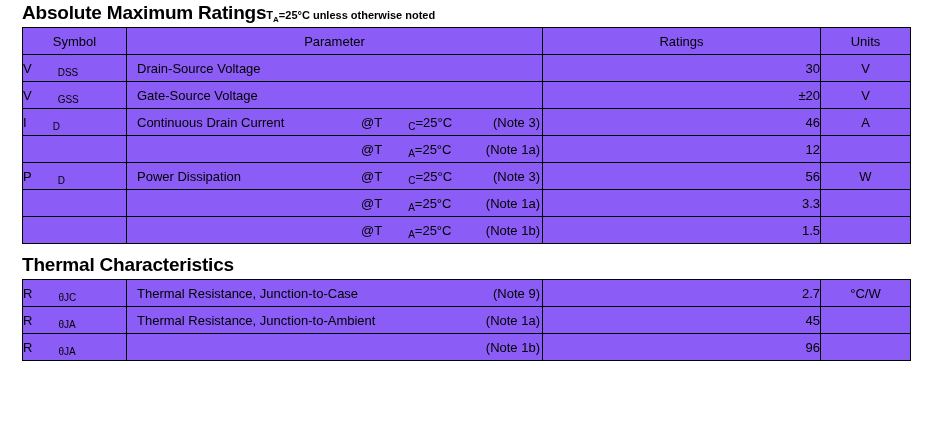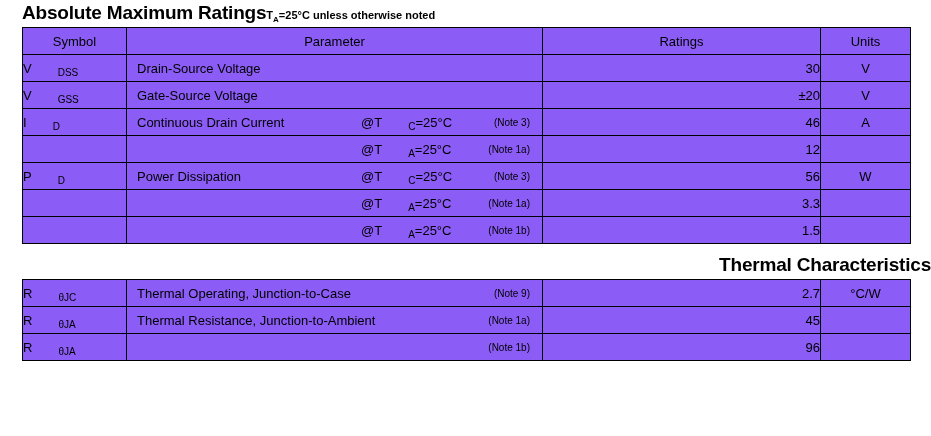--- a/index.html
+++ b/index.html
@@ -100,24 +100,24 @@
   .cond-inline {
     position: absolute;
     left: 222px;
     top: 50%;
     transform: translateY(-50%);
     white-space: nowrap;
     margin-left: 12px;
   }
   .note-inline {
     position: absolute;
-    right: 12px;
+    right: 2px;
     top: 50%;
     transform: translateY(-50%);
-    font-size: 10px;
+    font-size: 13px;
     white-space: nowrap;
   }
   .pname {
     position: absolute;
     left: 10px;
     top: 50%;
     transform: translateY(-50%);
     white-space: nowrap;
   }
   sub {
@@ -222,36 +222,36 @@
           <span class="cond-inline"><span>@T</span><sub>A</sub><span>=25°C</span></span>
           <span class="note-inline">(Note 1b)</span>
         </td>
         <td class="rating">1.5</td>
         <td class="units noborder-top"></td>
       </tr>
 
     </tbody>
   </table>
 
-  <div class="section-head" style="margin-top:10px;justify-content:flex-end;">
+  <div class="section-head" style="margin-top:10px;">
     <span class="section-title">Thermal Characteristics</span>
   </div>
 
   <table class="spec">
     <colgroup>
       <col class="c-sym">
         <col class="c-par">
         <col class="c-rat">
         <col class="c-unit">
     </colgroup>
     <tbody>
       <tr>
         <td class="sym"><span>R</span><sub>θJC</sub></td>
         <td class="param">
-          <span class="pname">Thermal Operating, Junction-to-Case</span>
+          <span class="pname">Thermal Resistance, Junction-to-Case</span>
           <span class="note-inline">(Note 9)</span>
         </td>
         <td class="rating">2.7</td>
         <td class="units noborder-bottom">°C/W</td>
       </tr>
       <tr>
         <td class="sym"><span>R</span><sub>θJA</sub></td>
         <td class="param">
           <span class="pname">Thermal Resistance, Junction-to-Ambient</span>
           <span class="note-inline">(Note 1a)</span>

